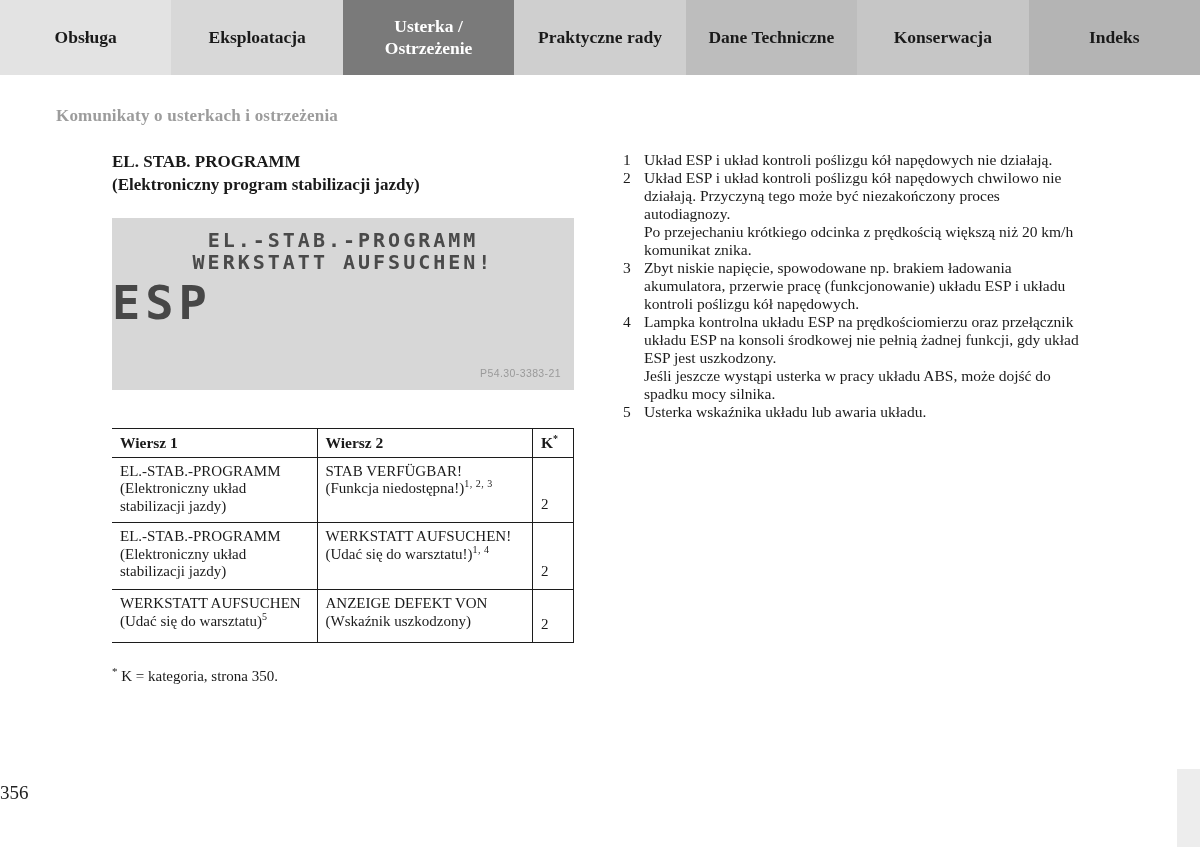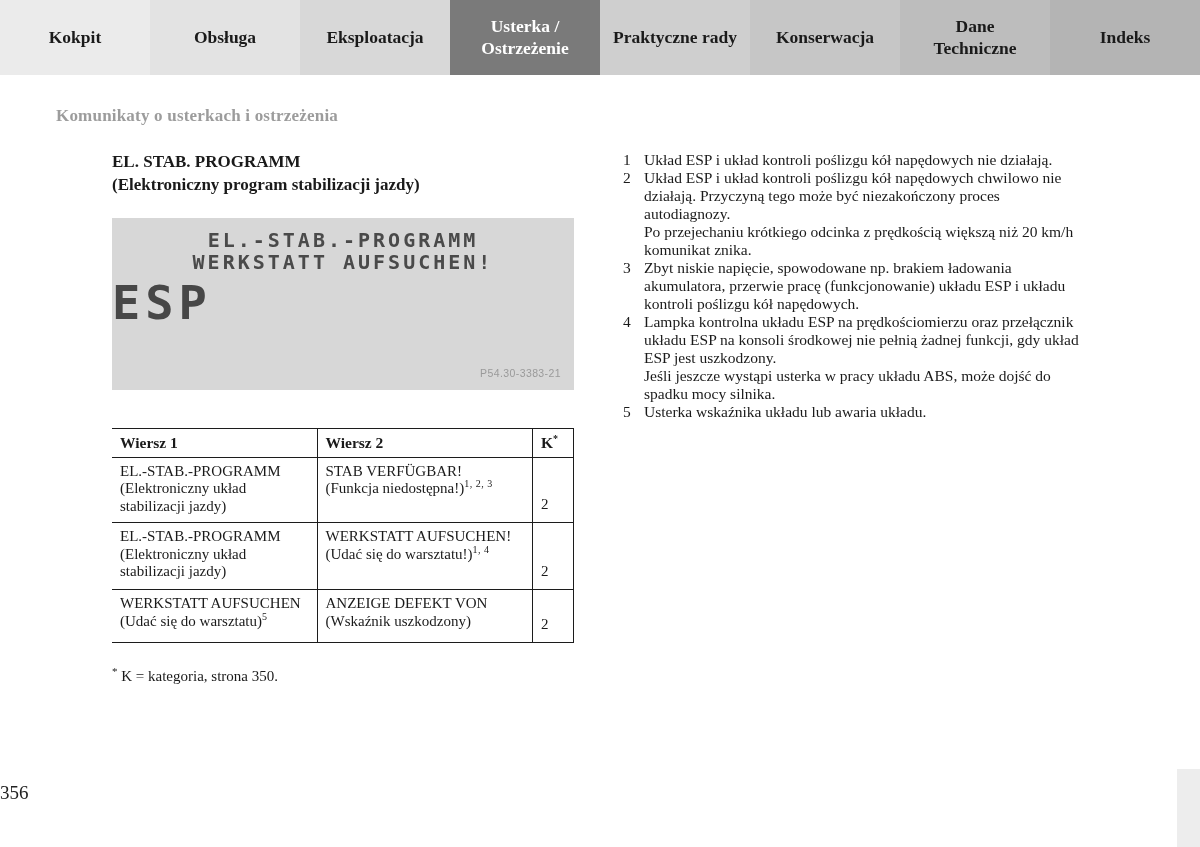--- a/index.html
+++ b/index.html
@@ -84,27 +84,26 @@
     text-align:left;font-size:19px;color:#222;
   }
   .thumb-tab{
     position:absolute;right:0;bottom:0;width:23px;height:78px;background:#ededed;
   }
 </style>
 </head>
 <body>
 
 <div class="tabbar">
-  <div class="tab" style="background: rgb(235, 235, 235); color: rgb(26, 26, 26);">Kokpit</div>
   <div class="tab" style="background: rgb(227, 227, 227); color: rgb(26, 26, 26);">Obsługa</div>
   <div class="tab" style="background: rgb(216, 216, 216); color: rgb(26, 26, 26);">Eksploatacja</div>
   <div class="tab" style="background: rgb(122, 122, 122); color: rgb(255, 255, 255);">Usterka / Ostrzeżenie</div>
   <div class="tab" style="background: rgb(207, 207, 207); color: rgb(26, 26, 26);">Praktyczne rady</div>
+  <div class="tab" style="background: rgb(189, 189, 189); color: rgb(26, 26, 26);">Dane Techniczne</div>
   <div class="tab" style="background: rgb(198, 198, 198); color: rgb(26, 26, 26);">Konserwacja</div>
-  <div class="tab" style="background: rgb(189, 189, 189); color: rgb(26, 26, 26);">Dane Techniczne</div>
   <div class="tab" style="background: rgb(180, 180, 180); color: rgb(26, 26, 26);">Indeks</div>
 </div>
 
 <div class="page-heading">Komunikaty o usterkach i ostrzeżenia</div>
 
 <div class="left-col">
 
   <div class="section-title">
     <div>EL. STAB. PROGRAMM</div>
     <div>(Elektroniczny program stabilizacji jazdy)</div>

